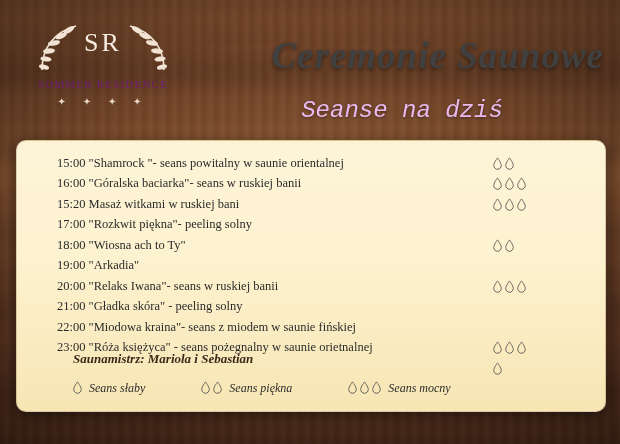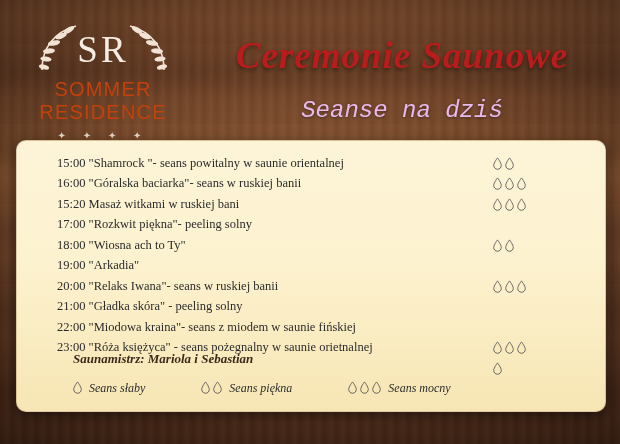--- a/index.html
+++ b/index.html
@@ -16,36 +16,37 @@
   }
   .vig{position:absolute;inset:0;background:radial-gradient(ellipse at 50% 45%, rgba(255,190,130,0.10) 0%, rgba(0,0,0,0.00) 45%, rgba(0,0,0,0.35) 100%);pointer-events:none;}
 
   
   .header{position:absolute;left:0;top:0;width:620px;height:140px;}
 
   .logo{position:absolute;left:14px;top:18px;width:178px;height:110px;text-align:center;color:#f3e4d6;}
   .logo .wreath{position:relative;height:62px;}
   .logo .mono{
     position:absolute;left:0;right:0;top:10px;
-    font-family:"Liberation Serif", serif;font-size:37px;letter-spacing:3px;color:#f6ece2;
+    font-family:"Liberation Serif", serif;font-size:26px;letter-spacing:3px;color:#f6ece2;
   }
   .leafL,.leafR{position:absolute;top:4px;width:46px;height:52px;}
   .leafL{left:22px;}
   .leafR{right:22px;}
   .logo .name{
-    font-family:Liberation Sans, sans-serif;font-size:20px;letter-spacing:1.2px;color:#c2410c;margin-top:-2px;
+    font-family:Liberation Serif, serif;font-size:11px;letter-spacing:1.2px;color:#701a75;margin-top:-2px;
   }
   .logo .stars{font-size:10px;letter-spacing:7px;color:#e9d9c8;margin-top:6px;}
 
   .titles{position:absolute;left:200px;top:34px;width:404px;text-align:center;}
   .title{
     font-family:"Liberation Serif", serif;
-    font-style:italic;font-weight:bold;font-size:37px;color:#b91c1c;
+    font-style:italic;font-weight:bold;font-size:37px;color:#404040;
     letter-spacing:1px;
     text-shadow:0 2px 4px rgba(0,0,0,0.45);
+    text-align:right;
   }
   .subtitle{
     margin-top:20px;
     font-family:Liberation Mono, monospace;
     font-style:italic;font-size:24px;color:#e9b9ee;
     text-shadow:0 1px 3px rgba(0,0,0,0.4);
   }
 
   
   .card{

